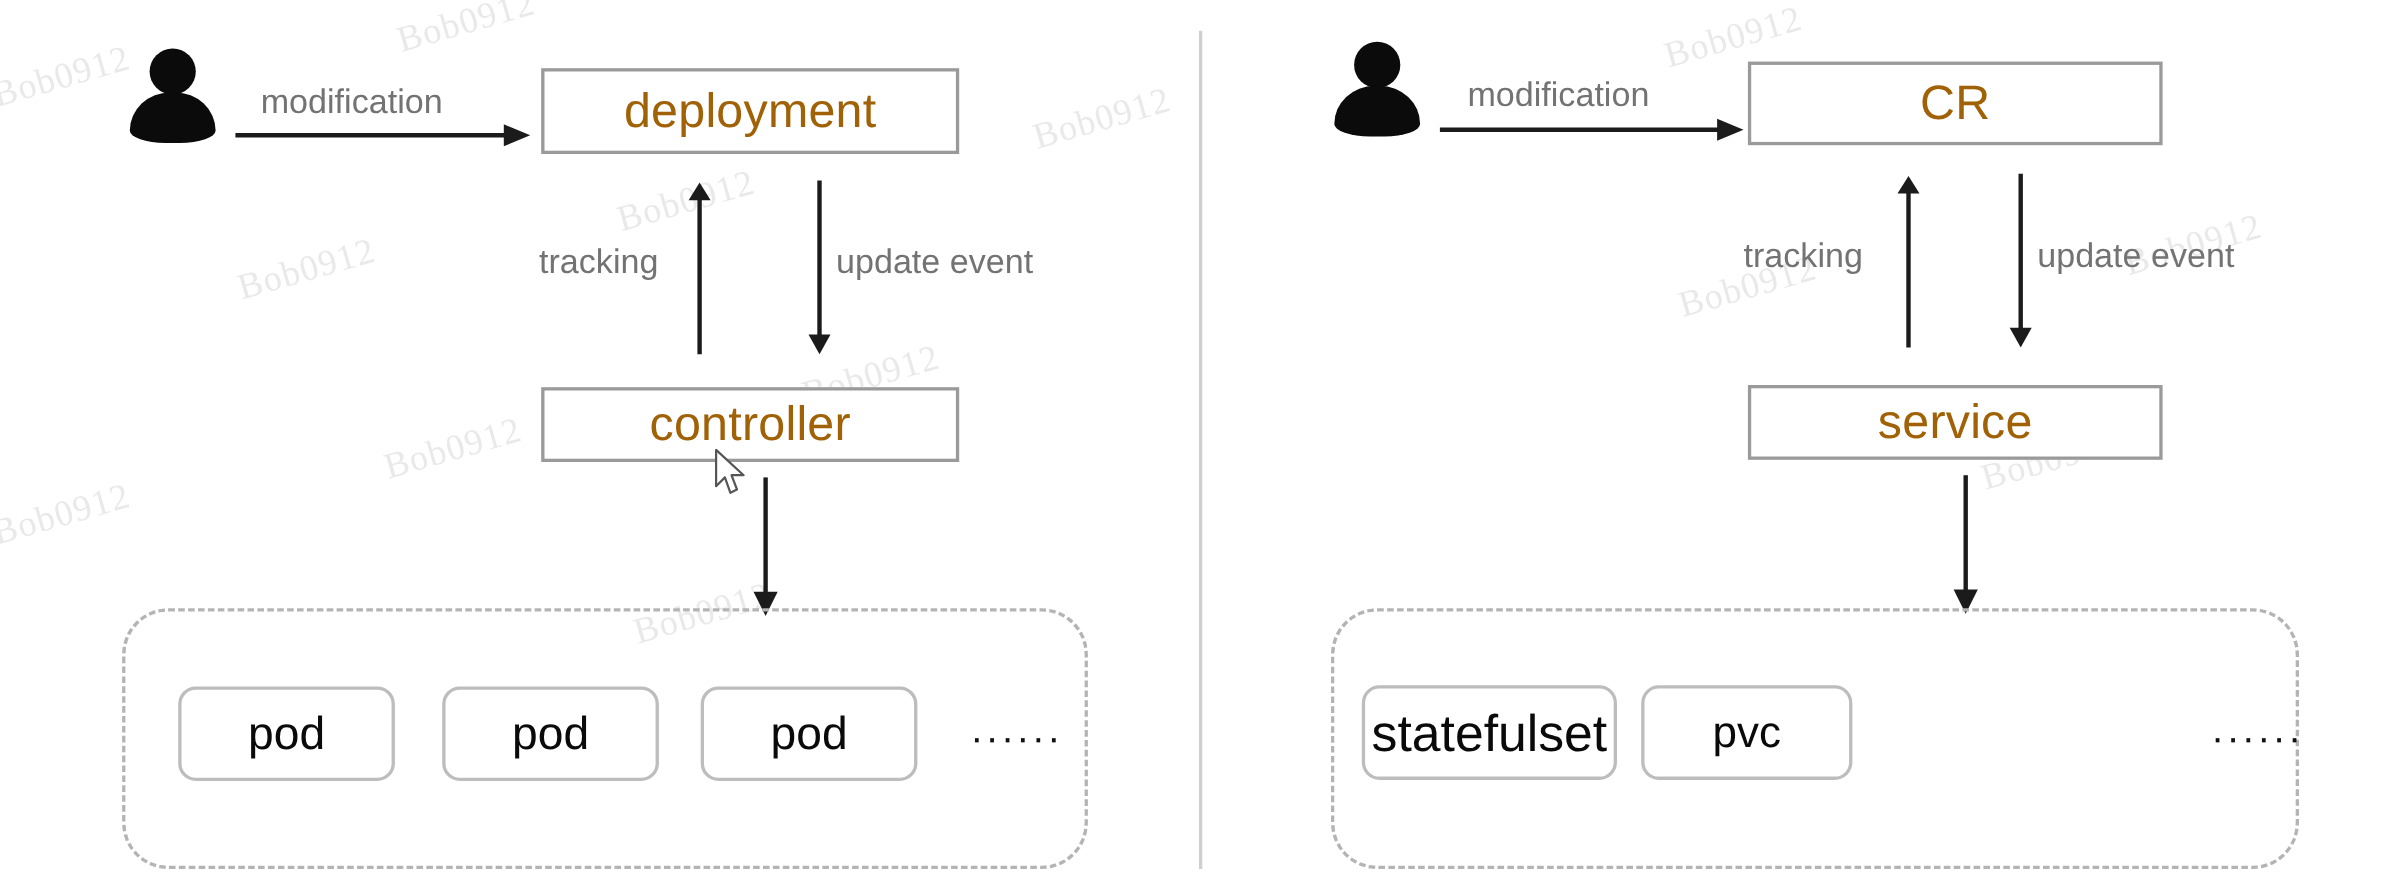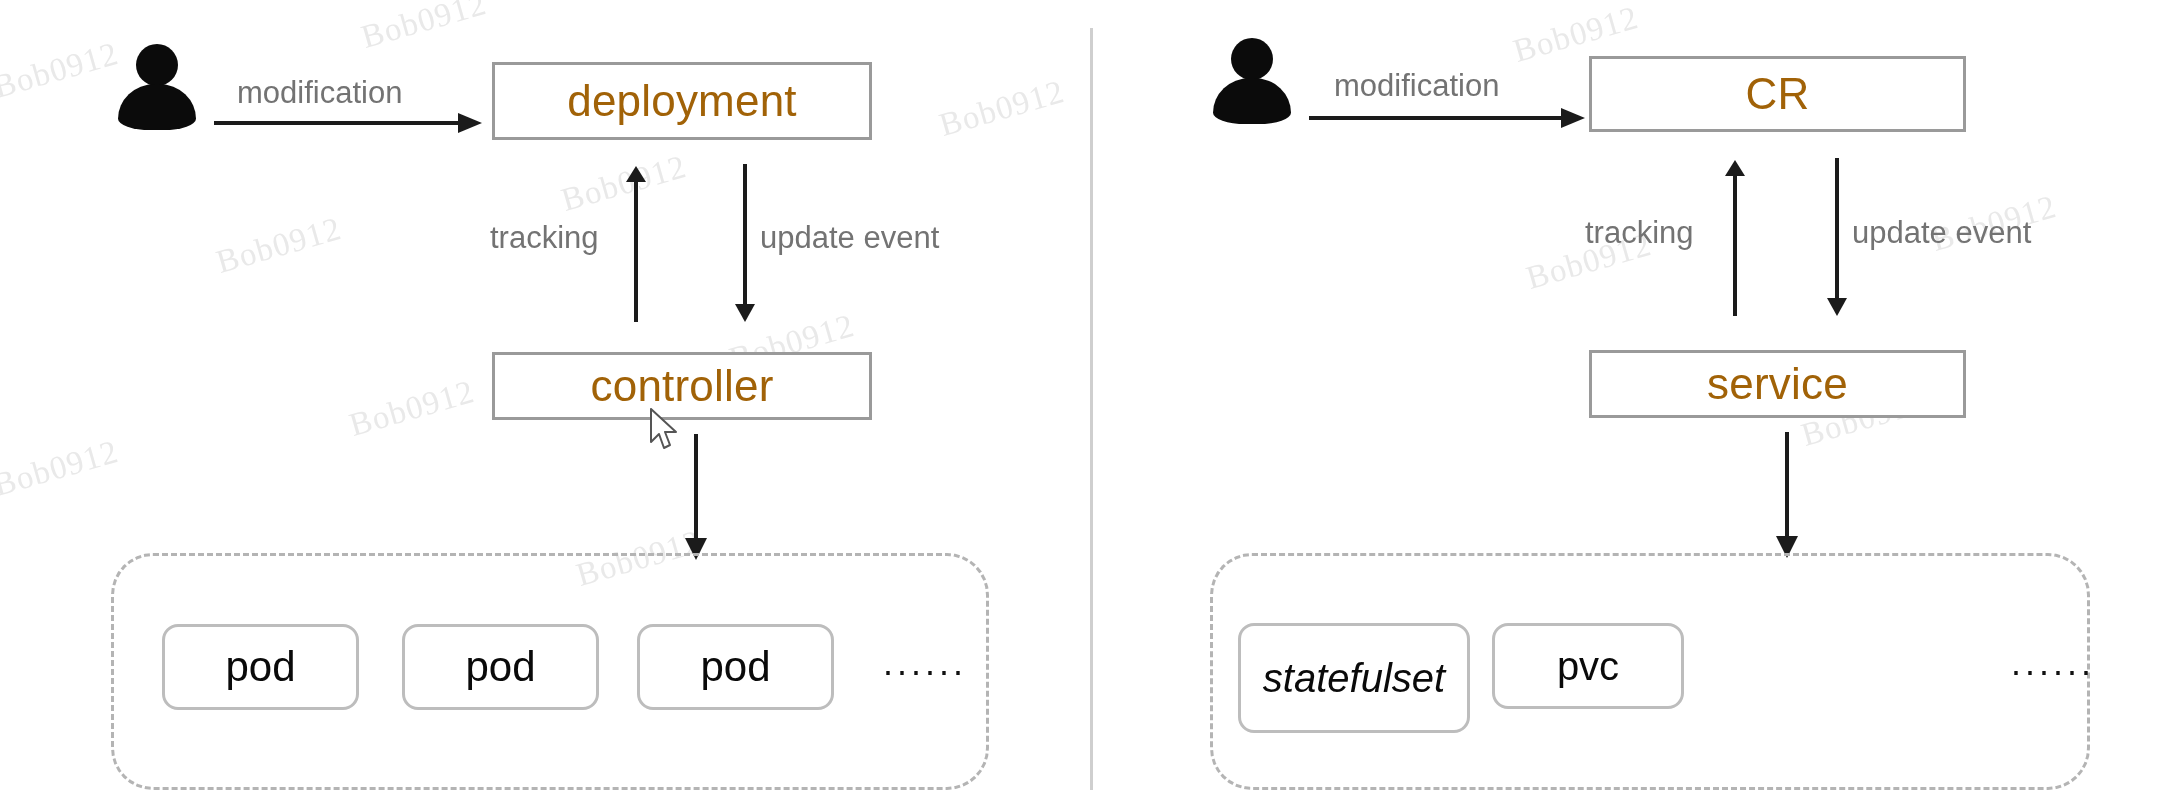--- a/index.html
+++ b/index.html
@@ -206,17 +206,17 @@
 
   <div class="node-box" style="left:1589px; top:350px; width:377px; height:68px; font-size:44px;">service</div>
 
   <svg class="arrow-svg" style="left:1772px; top:432px;" width="30" height="126" viewBox="0 0 30 126">
     <line class="arrow-line" x1="15" y1="0" x2="15" y2="108" stroke-width="4"></line>
     <polygon class="arrow-head" points="4,104 15,126 26,104"></polygon>
   </svg>
 
   <div class="dashed-group" style="left:1210px; top:553px; width:880px; height:237px;"></div>
 
-  <div class="chip" style="left:1238px; top:623px; width:232px; height:110px; font-size:40px;font-style:italic;">statefulset</div>
+  <div class="chip" style="left:1238px; top:623px; width:232px; height:86px; font-size:47px;">statefulset</div>
   <div class="chip" style="left:1492px; top:623px; width:192px; height:86px; font-size:40px;">pvc</div>
   <div class="ellipsis-mark" style="left:2010px; top:653px; font-size:36px;">······</div>
 
 </div>
 
 </body></html>

